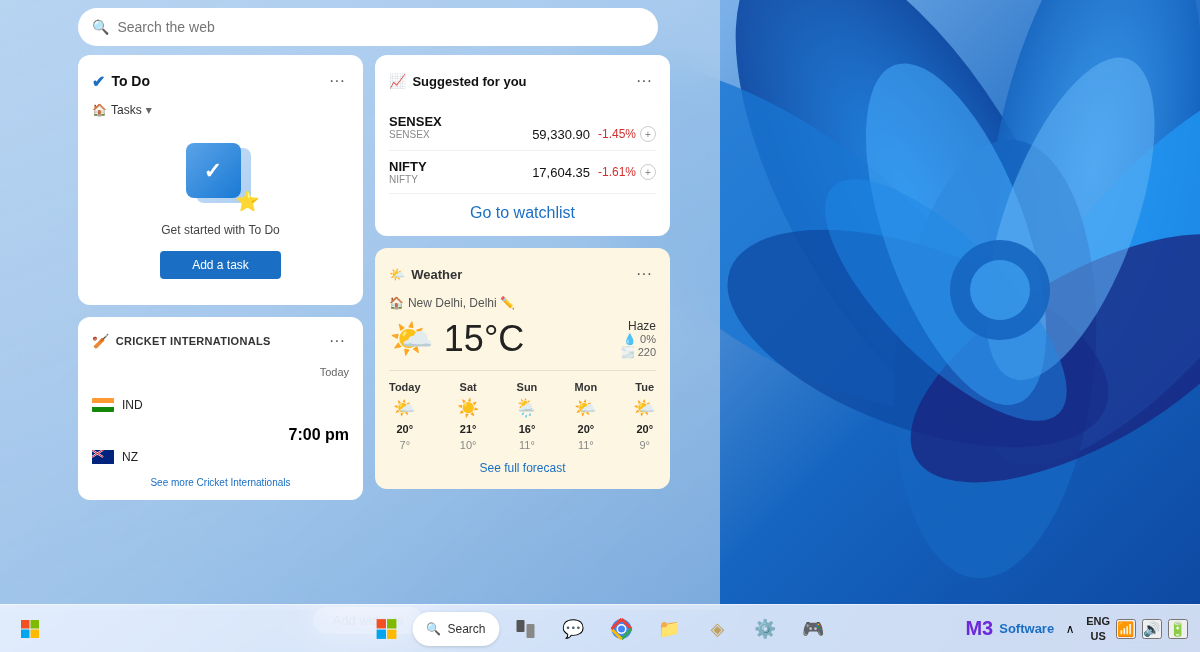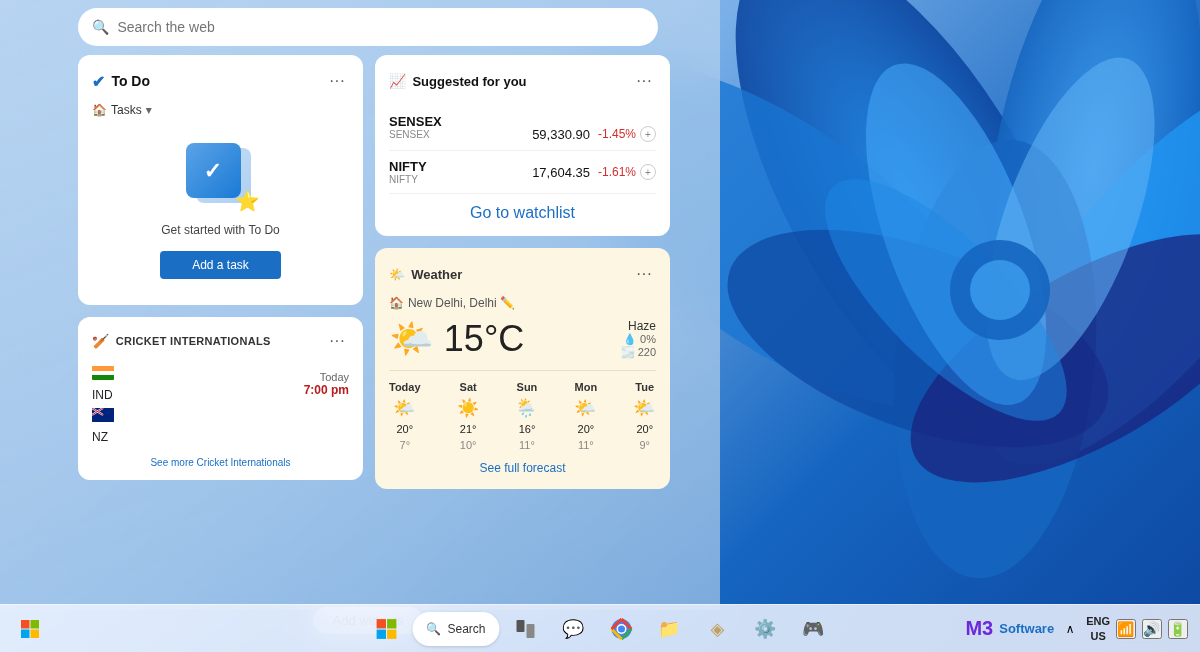--- a/index.html
+++ b/index.html
@@ -218,25 +218,24 @@
     .cricket-team {
       display: flex;
       align-items: center;
       justify-content: space-between;
       padding: 3px 0;
       font-size: 12px;
     }
 
     .team-left {
       display: flex;
-      align-items: flex-start;
+      align-items: flex-end;
       gap: 8px;
       color: #222;
       font-weight: 500;
-      flex-direction: column;
     }
 
     .flag-ind {
       width: 22px;
       height: 14px;
       display: inline-flex;
       flex-direction: column;
       overflow: hidden;
       border-radius: 1px;
     }
@@ -257,23 +256,24 @@
     .team-time {
       text-align: right;
     }
 
     .time-label {
       font-size: 11px;
       color: #666;
     }
 
     .time-value {
-      font-size: 12px;
+      font-size: 16px;
       font-weight: 700;
-      color: #b91c1c;
+      color: #000000;
+      margin-top: 48px;
     }
 
     .see-more-link {
       font-size: 10px;
       color: #1a6fc4;
       cursor: pointer;
       margin-top: 8px;
       display: block;
       text-align: center;
       text-decoration: none;
@@ -414,21 +414,21 @@
       font-weight: 600;
       color: #333;
       font-size: 11px;
     }
 
     .forecast-day .day-icon {
       font-size: 18px;
     }
 
     .forecast-day .temp-high {
-      font-weight: 400;
+      font-weight: 700;
       color: #222;
     }
 
     .forecast-day .temp-low {
       color: #888;
     }
 
     .forecast-link {
       font-size: 12px;
       color: #1a6fc4;

